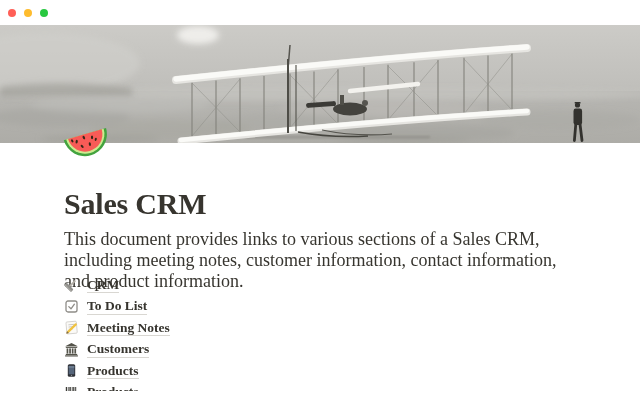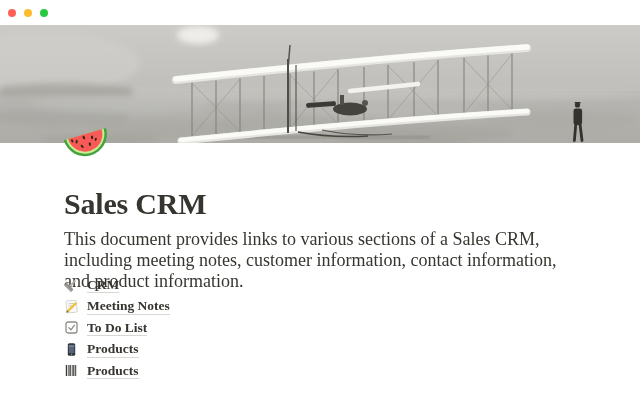--- a/index.html
+++ b/index.html
@@ -178,43 +178,60 @@
               <rect x="2.5" y="1.8" width="10" height="1.4" rx="0.7" fill="#a9a8a4"></rect>
             </g>
           </svg>
         </span>
         <span class="link-text">CRM</span>
       </div>
 
       <div class="link-row">
         <span class="li-icon">
           <svg width="15" height="15" viewBox="0 0 15 15">
+            <rect x="2" y="2" width="11" height="11" rx="2" fill="none" stroke="#8f8d88" stroke-width="1.3"></rect>
+            <path d="M4.8,7.6 L7,9.8 L10.4,5.2" stroke="#8f8d88" stroke-width="1.3" fill="none" stroke-linecap="round" stroke-linejoin="round"></path>
+          </svg>
+        </span>
+        <span class="link-text">To Do List</span>
+      </div>
+
+      <div class="link-row">
+        <span class="li-icon">
+          <svg width="15" height="15" viewBox="0 0 15 15">
             <rect x="2.4" y="1.6" width="10.4" height="12" rx="1" fill="#fbfaf7" stroke="#c6c4bf" stroke-width="0.7" transform="rotate(-5 7.5 7.5)"></rect>
             <g stroke="#b7b5b0" stroke-width="0.7" transform="rotate(-5 7.5 7.5)">
               <line x1="4.6" y1="4.6" x2="10.6" y2="4.6"></line>
               <line x1="4.6" y1="6.8" x2="10.6" y2="6.8"></line>
               <line x1="4.6" y1="9" x2="8.6" y2="9"></line>
             </g>
             <line x1="3.6" y1="12.4" x2="11.8" y2="4.4" stroke="#f0c241" stroke-width="2.2" stroke-linecap="round"></line>
             <path d="M2.2,13.8 L4.9,13.1 L3.1,11.3 Z" fill="#7a6a55"></path>
           </svg>
         </span>
         <span class="link-text">Meeting Notes</span>
       </div>
 
       <div class="link-row">
         <span class="li-icon">
           <svg width="15" height="15" viewBox="0 0 15 15">
-            <rect x="2" y="2" width="11" height="11" rx="2" fill="none" stroke="#8f8d88" stroke-width="1.3"></rect>
-            <path d="M4.8,7.6 L7,9.8 L10.4,5.2" stroke="#8f8d88" stroke-width="1.3" fill="none" stroke-linecap="round" stroke-linejoin="round"></path>
-          </svg>
-        </span>
-        <span class="link-text">To Do List</span>
-      </div>
-
+            <g fill="#54534a">
+              <path d="M7.5,1 L13.8,4.3 L1.2,4.3 Z"></path>
+              <rect x="1.8" y="4.7" width="11.4" height="1.2"></rect>
+              <rect x="2.6" y="6.4" width="1.7" height="5.2"></rect>
+              <rect x="5.2" y="6.4" width="1.7" height="5.2"></rect>
+              <rect x="7.8" y="6.4" width="1.7" height="5.2"></rect>
+              <rect x="10.4" y="6.4" width="1.7" height="5.2"></rect>
+              <rect x="1.8" y="11.9" width="11.4" height="1.1"></rect>
+              <rect x="1.1" y="13.3" width="12.8" height="1.2"></rect>
+            </g>
+          </svg>
+        </span>
+        <span class="link-text">Customers</span>
+      </div>
 
       <div class="link-row">
         <span class="li-icon">
           <svg width="15" height="15" viewBox="0 0 15 15">
             <rect x="3.8" y="1.2" width="7.4" height="12.6" rx="1.6" fill="#2e3035"></rect>
             <rect x="4.7" y="2.9" width="5.6" height="8.4" fill="#55657a"></rect>
             <rect x="4.7" y="2.9" width="5.6" height="2.2" fill="#6b7b8e"></rect>
             <circle cx="7.5" cy="12.5" r="0.7" fill="#8a8d92"></circle>
           </svg>
         </span>

